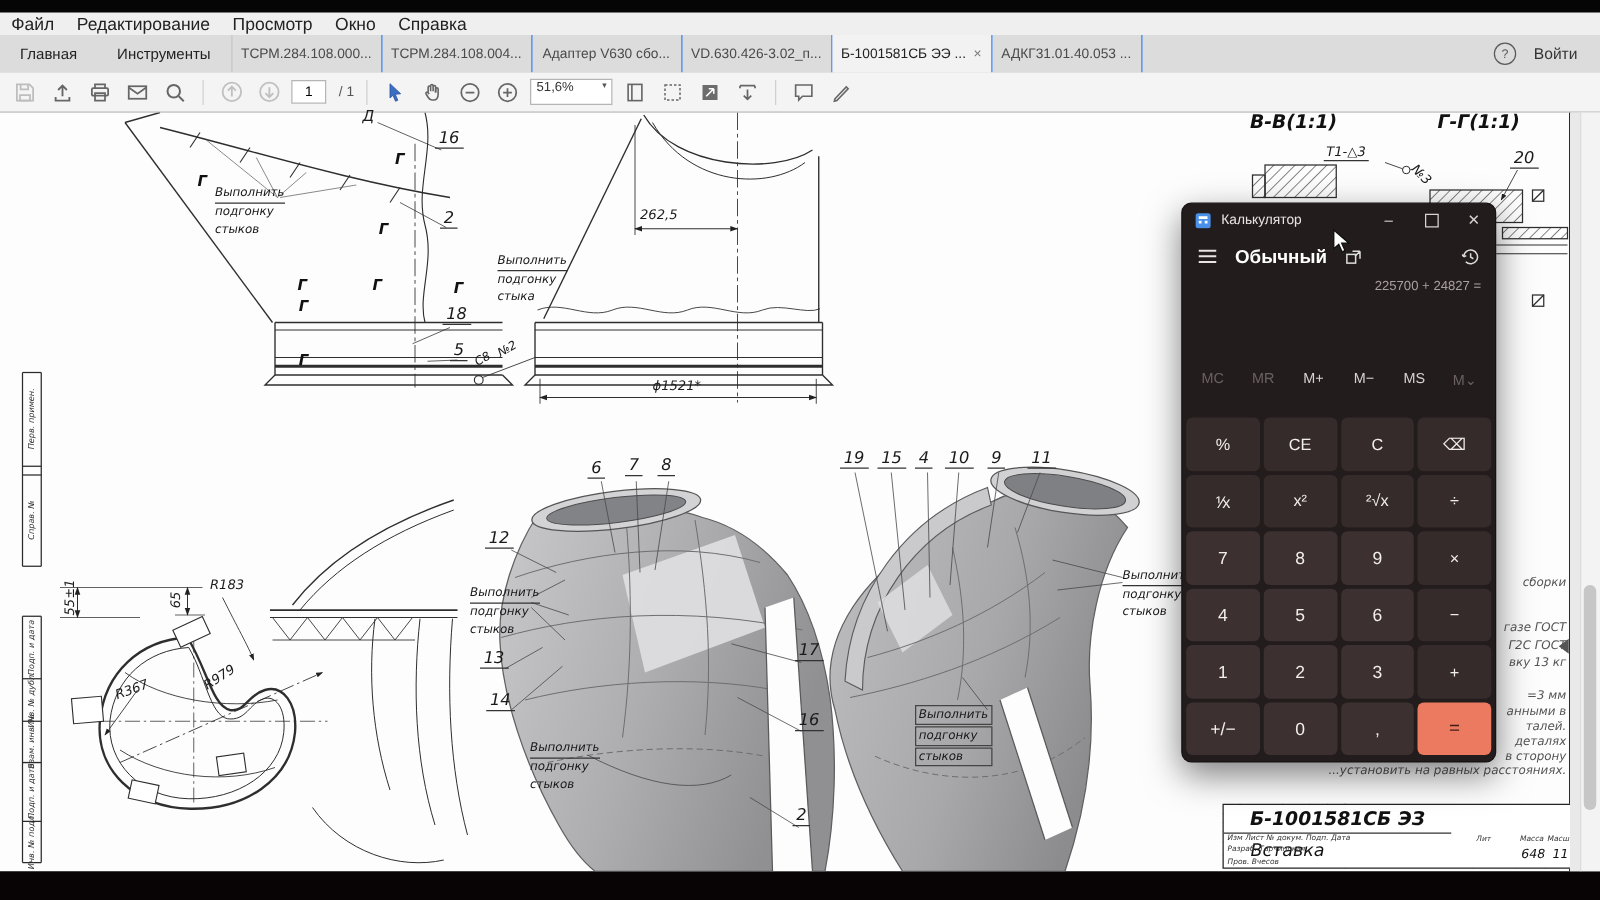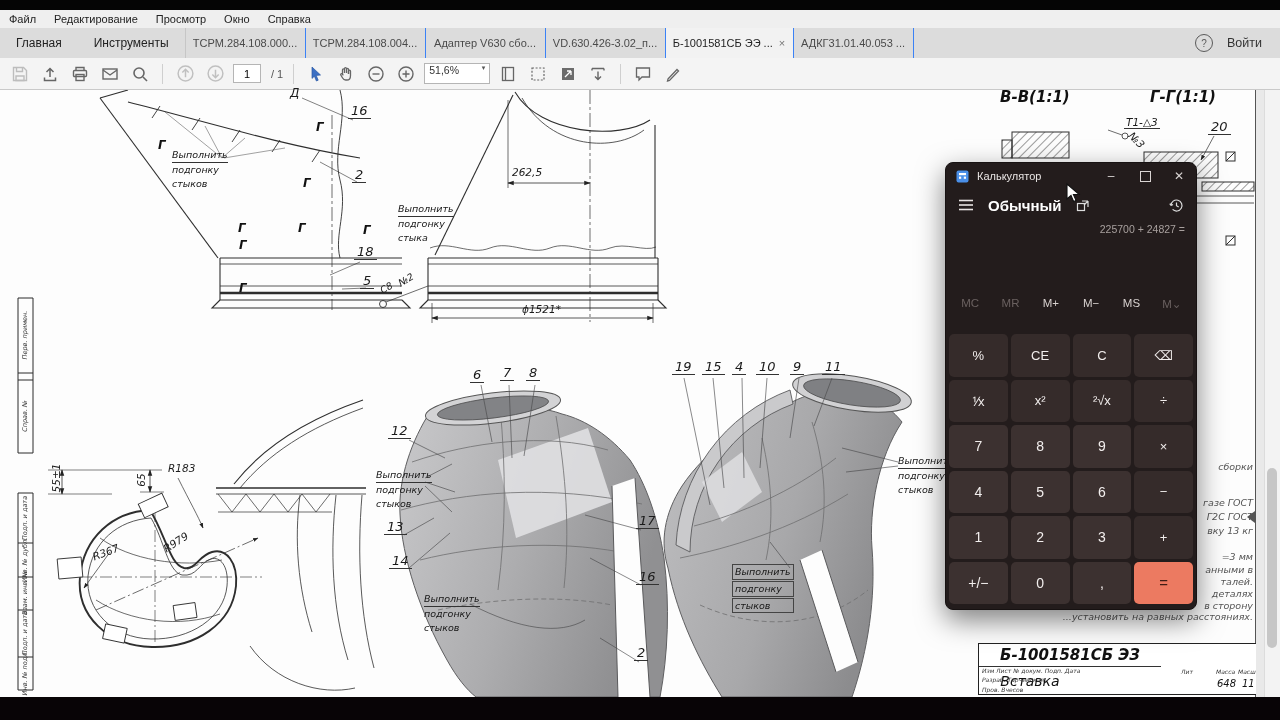--- a/index.html
+++ b/index.html
@@ -3,21 +3,21 @@
 <meta charset="utf-8">
 <style>
   html,body{margin:0;padding:0}
   body{width:1280px;height:720px;position:relative;background:#000;
        font-family:"Liberation Sans",sans-serif;overflow:hidden;-webkit-font-smoothing:antialiased}
   .abs{position:absolute}
   
   #bar-top{left:0;top:0;width:1280px;height:10px;background:#050505}
   #bar-bottom{left:0;top:697px;width:1280px;height:23px;background:#080406}
   #menubar{left:0;top:10px;width:1280px;height:18px;background:#efefef;display:flex;align-items:center;
-           font-size:11px;color:#222;border-bottom:1px solid #e2e2e2}
+           font-size:14px;color:#222;border-bottom:1px solid #e2e2e2}
   #menubar span{padding:0 9px;cursor:default}
   #tabbar{left:0;top:28px;width:1280px;height:30px;background:#dcdcdc;display:flex;align-items:stretch;
           border-bottom:1px solid #c2c2c2;font-size:12px;color:#333}
   .hometab{display:flex;align-items:center;padding:0 16px;font-weight:500;color:#222}
   .doctab{width:119px;display:flex;align-items:center;justify-content:center;font-size:11px;color:#4a4a4a;
           border-right:1px solid #3b82f6;white-space:nowrap;overflow:hidden}
   .doctab.first{border-left:1px solid #c6c6c6}
   .doctab.active{background:#f2f2f2;width:127px;color:#222;position:relative}
   .doctab .x{margin-left:6px;color:#777;font-size:11px}
   #tab-right{margin-left:auto;display:flex;align-items:center;gap:14px;padding-right:18px}
@@ -450,21 +450,21 @@
       <line x1="1190" y1="583" x2="1190" y2="605"></line>
         <line x1="1201" y1="583" x2="1201" y2="605"></line>
       <line x1="1212" y1="575" x2="1212" y2="605" stroke-width="1.2"></line>
       <line x1="1236" y1="575" x2="1236" y2="605" stroke-width="1.2"></line>
       <line x1="1178" y1="583" x2="1212" y2="583"></line>
     </g>
   </svg>
 
   <div class="seclabel" style="left:1000px;top:-2px">В-В(1:1)</div>
   <div class="seclabel" style="left:1150px;top:-2px">Г-Г(1:1)</div>
-  <div class="dim" style="left:1124px;top:26px;border-bottom:1px solid #333;padding:0 2px">Т1-△3</div>
+  <div class="dim" style="left:1059px;top:26px;border-bottom:1px solid #333;padding:0 2px">Т1-△3</div>
   <div class="dim" style="left:1128px;top:44px;transform:rotate(45deg)">№3</div>
   <span class="co" style="left:1208px;top:30px">20</span>
 
   <span class="dtxt" style="left:290px;top:-4px;font-size:12px">Д</span>
   <span class="co" style="left:348px;top:14px">16</span>
   <span class="co" style="left:352px;top:78px">2</span>
   <span class="co" style="left:354px;top:155px">18</span>
   <span class="co" style="left:360px;top:184px">5</span>
   <span class="dtxt" style="left:380px;top:192px;font-size:9.5px;transform:rotate(-30deg)">С8</span>
   <span class="dtxt" style="left:398px;top:184px;font-size:9.5px;transform:rotate(-30deg)">№2</span>

